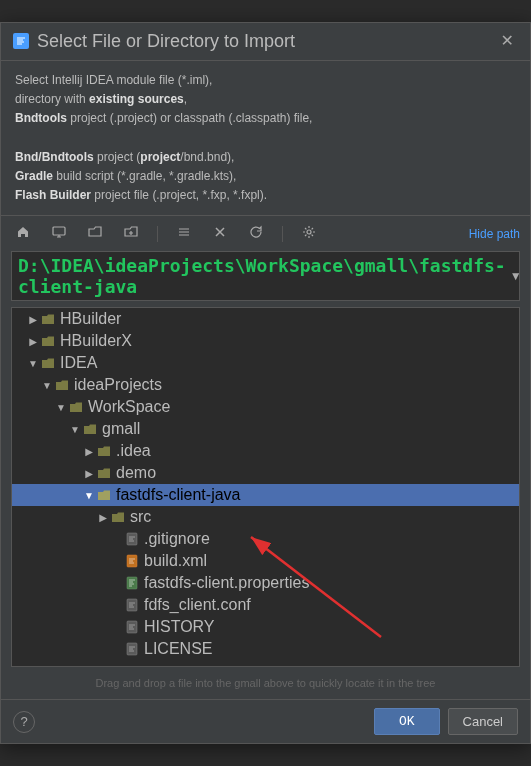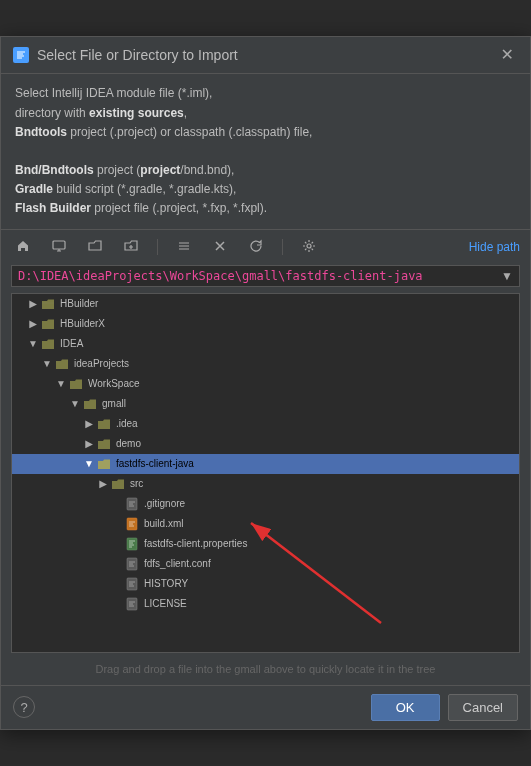--- a/index.html
+++ b/index.html
@@ -39,21 +39,21 @@
       border-radius: 2px;
       display: flex;
       align-items: center;
       justify-content: center;
       font-size: 10px;
       color: white;
       font-weight: bold;
     }
     .title-text {
       color: #bbb;
-      font-size: 14px;
+      font-size: 18px;
     }
     .close-btn {
       color: #aaa;
       font-size: 16px;
       cursor: pointer;
       background: none;
       border: none;
       line-height: 1;
       padding: 2px 4px;
     }
@@ -101,23 +101,24 @@
     .path-bar {
       display: flex;
       align-items: center;
       margin: 0 10px 6px 10px;
       background: #2b2b2b;
       border: 1px solid #555;
       padding: 3px 6px;
     }
     .path-text {
       flex: 1;
-      color: #ec4899;
-      font-size: 12px;
+      color: #22c55e;
+      font-size: 18px;
       font-family: monospace;
+      font-weight: bold;
     }
     .path-arrow {
       color: #aaa;
       font-size: 12px;
       margin-left: 4px;
       cursor: pointer;
     }
     .tree-container {
       flex: 1;
       background: #2b2b2b;
@@ -166,21 +167,21 @@
     .file-icon {
       width: 16px;
       height: 16px;
       margin-right: 4px;
       display: inline-flex;
       align-items: center;
       justify-content: center;
     }
     .item-label {
       color: #bbb;
-      font-size: 10px;
+      font-size: 16px;
     }
     .drag-hint {
       color: #666;
       font-size: 11px;
       text-align: center;
       padding: 6px;
       margin: 4px 10px;
     }
     .bottom-bar {
       display: flex;
@@ -208,20 +209,21 @@
       gap: 8px;
     }
     .btn-ok {
       background: #4a6fa5;
       color: white;
       border: 1px solid #5a7fb5;
       padding: 5px 24px;
       font-size: 13px;
       cursor: pointer;
       border-radius: 2px;
+      font-family: Liberation Mono, monospace;
     }
     .btn-cancel {
       background: #4a4d4f;
       color: #ccc;
       border: 1px solid #666;
       padding: 5px 14px;
       font-size: 13px;
       cursor: pointer;
       border-radius: 2px;
     }

